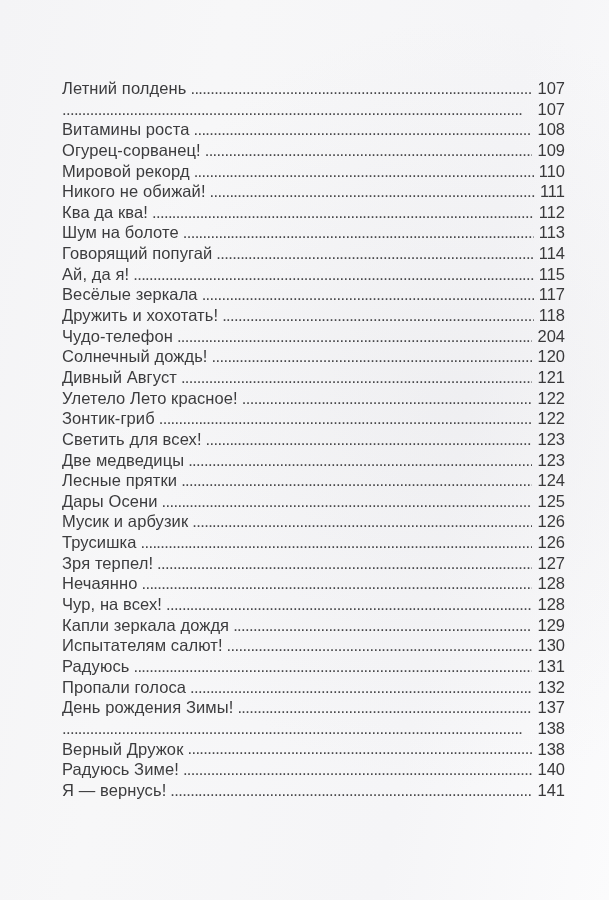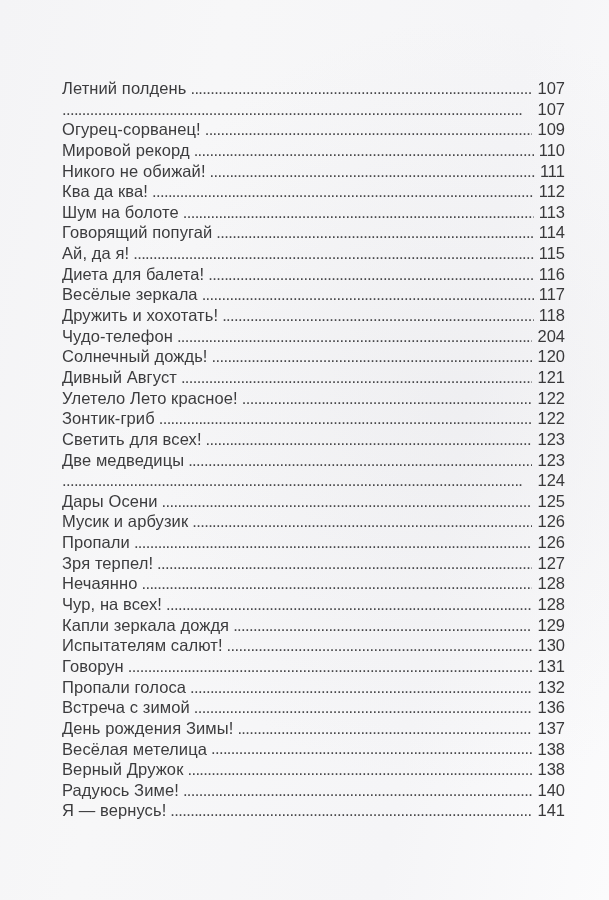--- a/index.html
+++ b/index.html
@@ -74,20 +74,25 @@
     <span class="toc-title">Летний полдень</span>
     <span class="dot-leader"></span>
     <span class="toc-page-num">107</span>
   </div>
 
   <div class="toc-row">
     <span class="dot-leader"></span>
     <span class="toc-page-num">107</span>
   </div>
 
+  <div class="toc-row">
+    <span class="toc-title">Витамины роста</span>
+    <span class="dot-leader"></span>
+    <span class="toc-page-num">108</span>
+  </div>
 
   <div class="toc-row">
     <span class="toc-title">Огурец-сорванец!</span>
     <span class="dot-leader"></span>
     <span class="toc-page-num">109</span>
   </div>
 
   <div class="toc-row">
     <span class="toc-title">Мировой рекорд</span>
     <span class="dot-leader"></span>
@@ -117,25 +122,20 @@
     <span class="dot-leader"></span>
     <span class="toc-page-num">114</span>
   </div>
 
   <div class="toc-row">
     <span class="toc-title">Ай, да я!</span>
     <span class="dot-leader"></span>
     <span class="toc-page-num">115</span>
   </div>
 
-  <div class="toc-row">
-    <span class="toc-title">Диета для балета!</span>
-    <span class="dot-leader"></span>
-    <span class="toc-page-num">116</span>
-  </div>
 
   <div class="toc-row">
     <span class="toc-title">Весёлые зеркала</span>
     <span class="dot-leader"></span>
     <span class="toc-page-num">117</span>
   </div>
 
   <div class="toc-row">
     <span class="toc-title">Дружить и хохотать!</span>
     <span class="dot-leader"></span>
@@ -178,38 +178,39 @@
     <span class="toc-page-num">123</span>
   </div>
 
   <div class="toc-row">
     <span class="toc-title">Две медведицы</span>
     <span class="dot-leader"></span>
     <span class="toc-page-num">123</span>
   </div>
 
   <div class="toc-row">
+    <span class="toc-title">Лесные прятки</span>
     <span class="dot-leader"></span>
     <span class="toc-page-num">124</span>
   </div>
 
   <div class="toc-row">
     <span class="toc-title">Дары Осени</span>
     <span class="dot-leader"></span>
     <span class="toc-page-num">125</span>
   </div>
 
   <div class="toc-row">
     <span class="toc-title">Мусик и арбузик</span>
     <span class="dot-leader"></span>
     <span class="toc-page-num">126</span>
   </div>
 
   <div class="toc-row">
-    <span class="toc-title">Пропали</span>
+    <span class="toc-title">Трусишка</span>
     <span class="dot-leader"></span>
     <span class="toc-page-num">126</span>
   </div>
 
   <div class="toc-row">
     <span class="toc-title">Зря терпел!</span>
     <span class="dot-leader"></span>
     <span class="toc-page-num">127</span>
   </div>
 
@@ -231,45 +232,39 @@
     <span class="toc-page-num">129</span>
   </div>
 
   <div class="toc-row">
     <span class="toc-title">Испытателям салют!</span>
     <span class="dot-leader"></span>
     <span class="toc-page-num">130</span>
   </div>
 
   <div class="toc-row">
-    <span class="toc-title">Говорун</span>
+    <span class="toc-title">Радуюсь</span>
     <span class="dot-leader"></span>
     <span class="toc-page-num">131</span>
   </div>
 
   <div class="toc-row">
     <span class="toc-title">Пропали голоса</span>
     <span class="dot-leader"></span>
     <span class="toc-page-num">132</span>
   </div>
 
-  <div class="toc-row">
-    <span class="toc-title">Встреча с зимой</span>
-    <span class="dot-leader"></span>
-    <span class="toc-page-num">136</span>
-  </div>
 
   <div class="toc-row">
     <span class="toc-title">День рождения Зимы!</span>
     <span class="dot-leader"></span>
     <span class="toc-page-num">137</span>
   </div>
 
   <div class="toc-row">
-    <span class="toc-title">Весёлая метелица</span>
     <span class="dot-leader"></span>
     <span class="toc-page-num">138</span>
   </div>
 
   <div class="toc-row">
     <span class="toc-title">Верный Дружок</span>
     <span class="dot-leader"></span>
     <span class="toc-page-num">138</span>
   </div>
 

